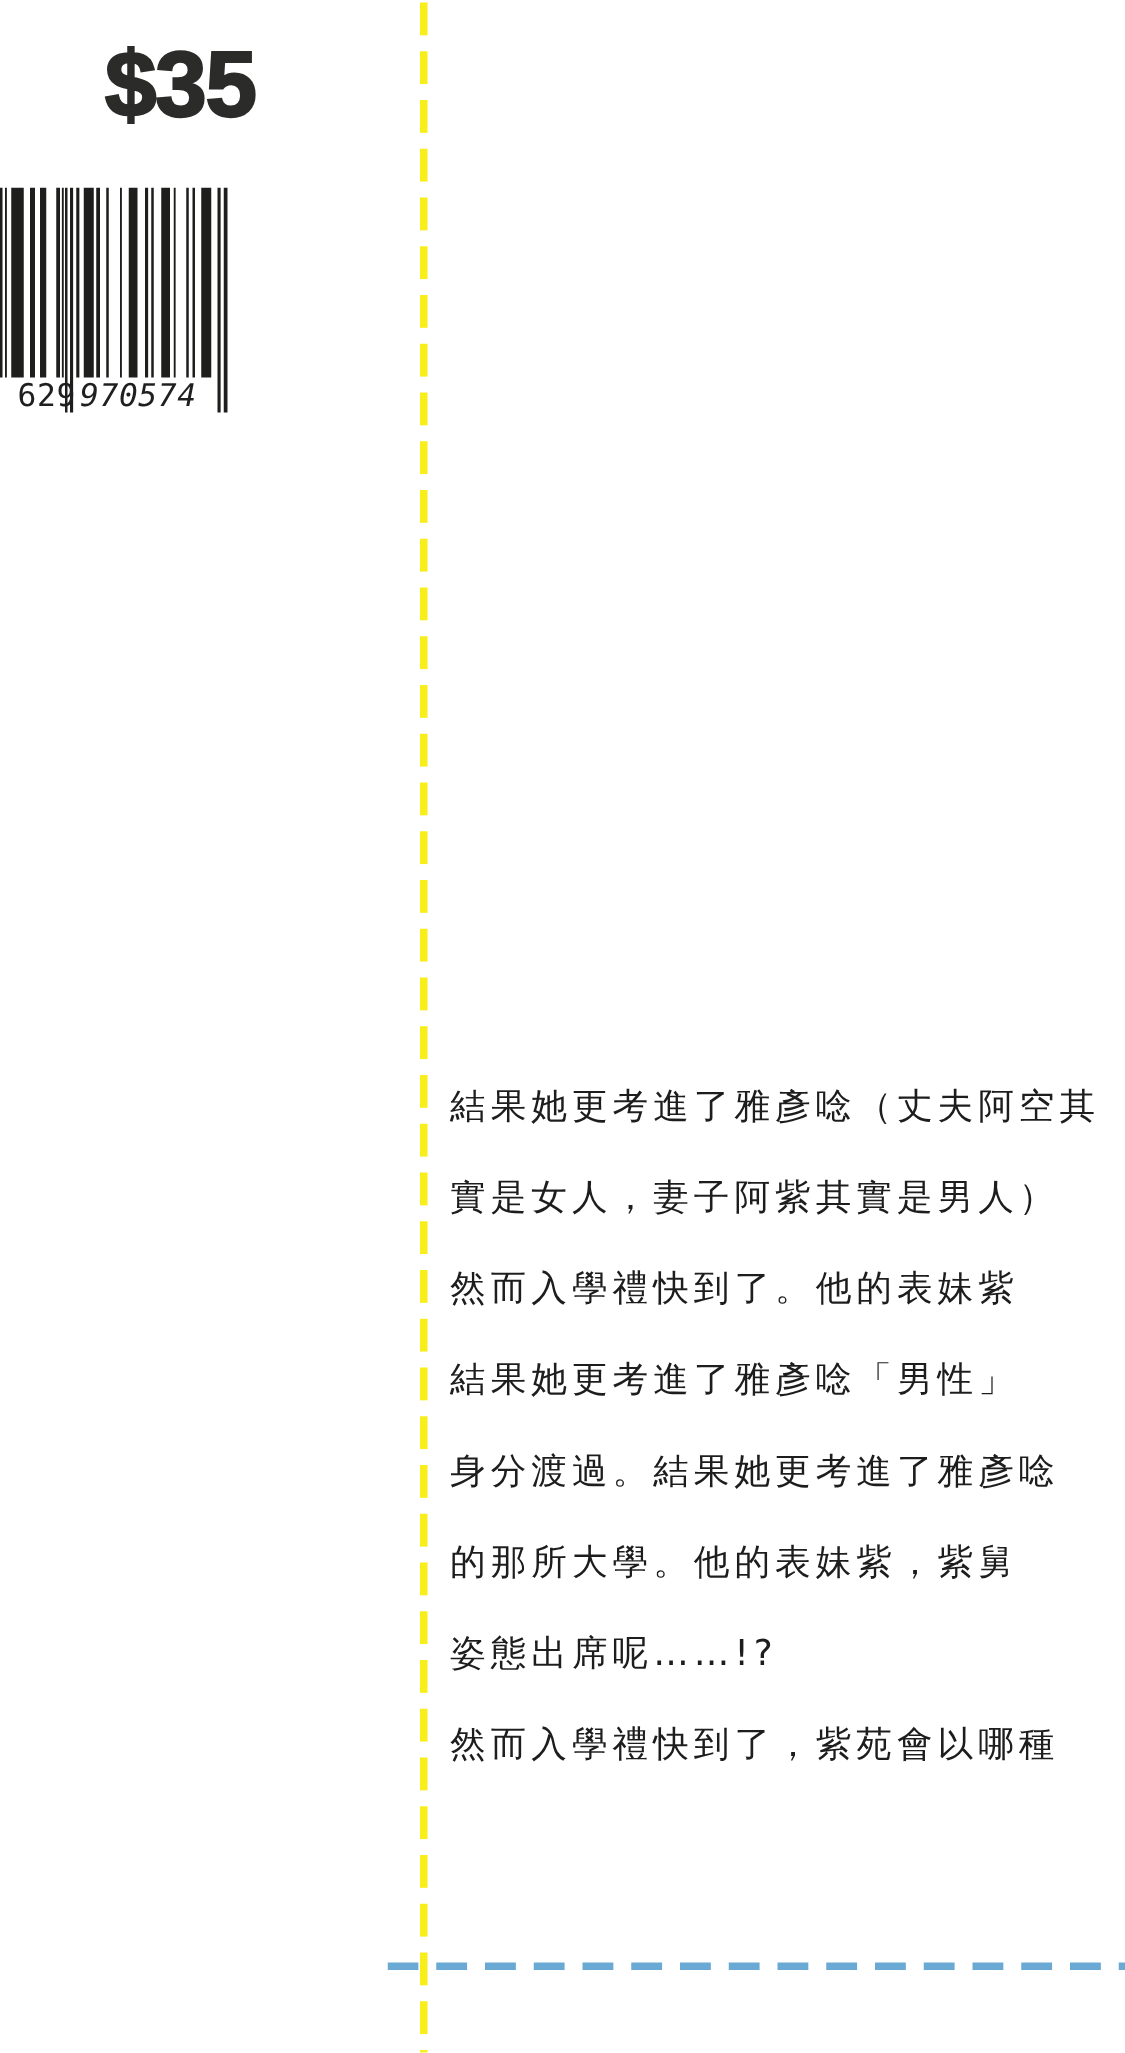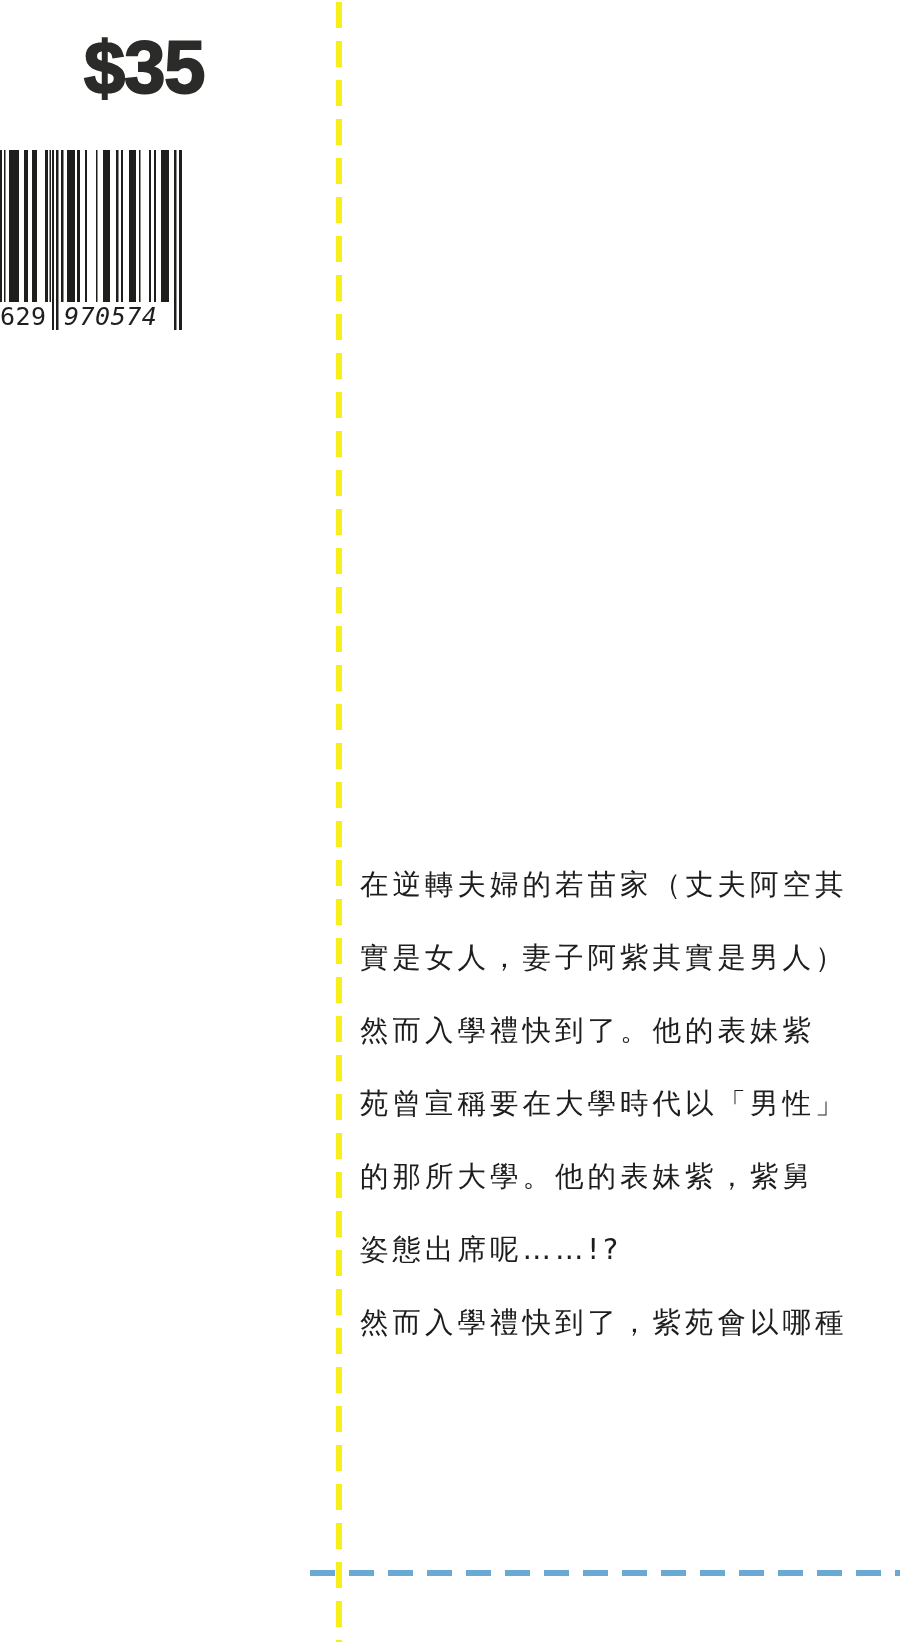--- a/index.html
+++ b/index.html
@@ -37,21 +37,21 @@
     .barcode svg { display: block; }
     .barcode-digits {
       position: absolute;
       top: 302px;
       font-family: "DejaVu Sans Mono", "Liberation Mono", monospace;
       font-size: 25px;
       line-height: 30px;
       color: #1f1f1f;
       letter-spacing: 0.5px;
     }
-    .digits-left { left: 0px; }
+    .digits-left { left: 14px; }
     .digits-right { left: 64px; font-style: italic; }
     .yellow-rule {
       position: absolute;
       left: 336px;
       top: 0;
       width: 6px;
       height: 1642px;
       background-image: linear-gradient(to bottom, #f7ee1a 0px, #f7ee1a 26px, transparent 26px, transparent 39px);
       background-size: 6px 39px;
       background-repeat: repeat-y;
@@ -127,22 +127,23 @@
       </g>
     </svg>
   </div>
   <div class="barcode-digits digits-left">629</div>
   <div class="barcode-digits digits-right">970574</div>
 
   <div class="yellow-rule"></div>
   <div class="blue-rule"></div>
 
   <ul class="synopsis">
-    <li class="synopsis-line">在逆轉夫婦的若苗家（丈夫阿空其</li>
+    <li class="synopsis-line">結果她更考進了雅彥唸（丈夫阿空其</li>
     <li class="synopsis-line">實是女人，妻子阿紫其實是男人）</li>
     <li class="synopsis-line">然而入學禮快到了。他的表妹紫</li>
-    <li class="synopsis-line">苑曾宣稱要在大學時代以「男性」</li>
+    <li class="synopsis-line">結果她更考進了雅彥唸「男性」</li>
+    <li class="synopsis-line">身分渡過。結果她更考進了雅彥唸</li>
     <li class="synopsis-line">的那所大學。他的表妹紫，紫舅</li>
     <li class="synopsis-line">姿態出席呢……!?</li>
     <li class="synopsis-line">然而入學禮快到了，紫苑會以哪種</li>
   </ul>
 
 </div>
 
 </body></html>

